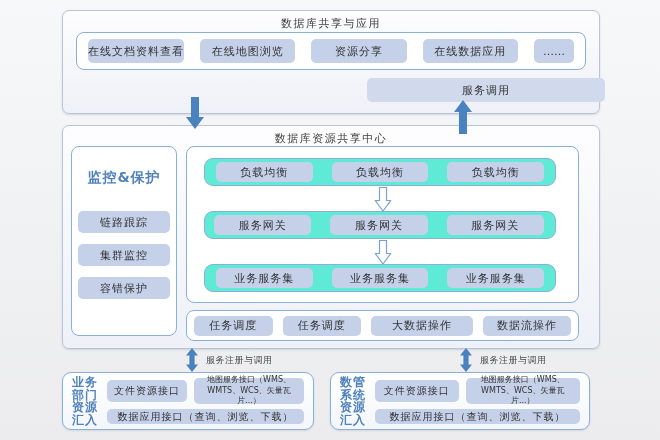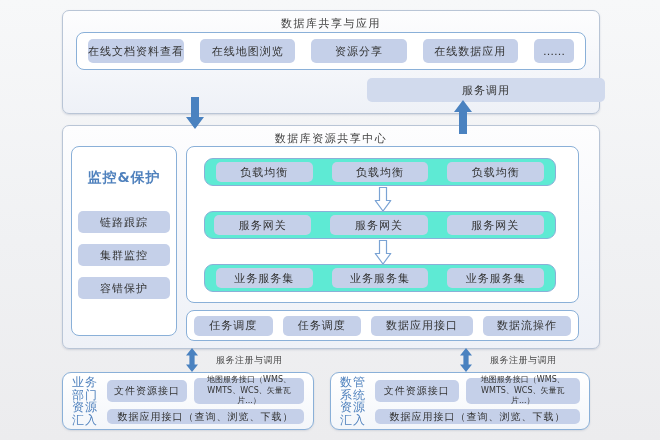--- a/index.html
+++ b/index.html
@@ -55,37 +55,37 @@
   .row-1{top:11px;}.row-2{top:64px;padding-left:9px;}.row-3{top:117px;}
   .svc-pill{flex:1;height:20px;}
   .hollow-arrow{position:absolute;left:50%;transform:translateX(-50%);line-height:0;}
   .h-arrow-1{top:40px;}
   .h-arrow-2{top:93px;}
   .bus-panel{left:123px;top:184px;width:393px;height:31px;display:flex;align-items:center;gap:10px;padding:0 7px;}
   .bus-pill{flex:1;height:20px;}
   .bus-pill.b3{flex:1.3;}
   .bus-pill.b4{flex:1.12;}
   
-  .register-group{position:absolute;top:348px;height:24px;display:flex;align-items:center;gap:18px;z-index:6;}
+  .register-group{position:absolute;top:348px;height:24px;display:flex;align-items:center;gap:8px;z-index:6;}
   .rg-left{left:186px;}
   .rg-right{left:460px;}
   .register-label{font-size:9px;color:#4a4a4a;letter-spacing:0.5px;}
   
   .bottom-box{
     position:absolute;top:372px;height:58px;
     background:linear-gradient(180deg,#ffffff,#f3f6fa);
     border:1px solid #8ab0d8;border-radius:9px;
     display:flex;gap:7px;box-sizing:border-box;padding:5px 9px 5px 7px;
     box-shadow:0 1px 2px rgba(110,125,150,.2);
   }
   .bottom-left{left:62px;width:252px;}
   .bottom-right{left:330px;width:260px;}
   .v-label{
     width:30px;display:flex;flex-direction:column;justify-content:center;
-    color:#4f81bd;font-weight:normal;font-size:12px;line-height:12.5px;
+    color:#4f81bd;font-weight:bold;font-size:12px;line-height:12.5px;
     text-align:center;letter-spacing:1px;
   }
   .bottom-content{flex:1;display:flex;flex-direction:column;gap:5px;}
   .bc-row1{display:flex;gap:7px;height:26px;}
   .file-pill{flex:0.88;font-size:10px;height:22px;align-self:center;}
   .map-pill{flex:1.12;font-size:8px;line-height:10.5px;letter-spacing:0;text-align:center;white-space:normal;padding:2px 4px;box-sizing:border-box;height:26px;}
   .data-pill{height:20px;font-size:10px;}
 </style>
 </head>
 <body>
@@ -149,21 +149,21 @@
       <div class="row-panel row-3">
         <span class="pill svc-pill">业务服务集</span>
         <span class="pill svc-pill">业务服务集</span>
         <span class="pill svc-pill">业务服务集</span>
       </div>
     </div>
 
     <div class="panel bus-panel">
       <span class="pill bus-pill">任务调度</span>
       <span class="pill bus-pill">任务调度</span>
-      <span class="pill bus-pill b3">数据应用接口</span>
+      <span class="pill bus-pill b3">大数据操作</span>
       <span class="pill bus-pill b4">数据流操作</span>
     </div>
   </section>
 
   <div class="register-group rg-left">
     <span style="line-height:0;">
       <svg width="12" height="24" viewBox="0 0 12 24">
           <polygon points="6,0 12,7.5 8.6,7.5 8.6,16.5 12,16.5 6,24 0,16.5 3.4,16.5 3.4,7.5 0,7.5" fill="#4a82c0"></polygon>
         </svg>
     </span>

